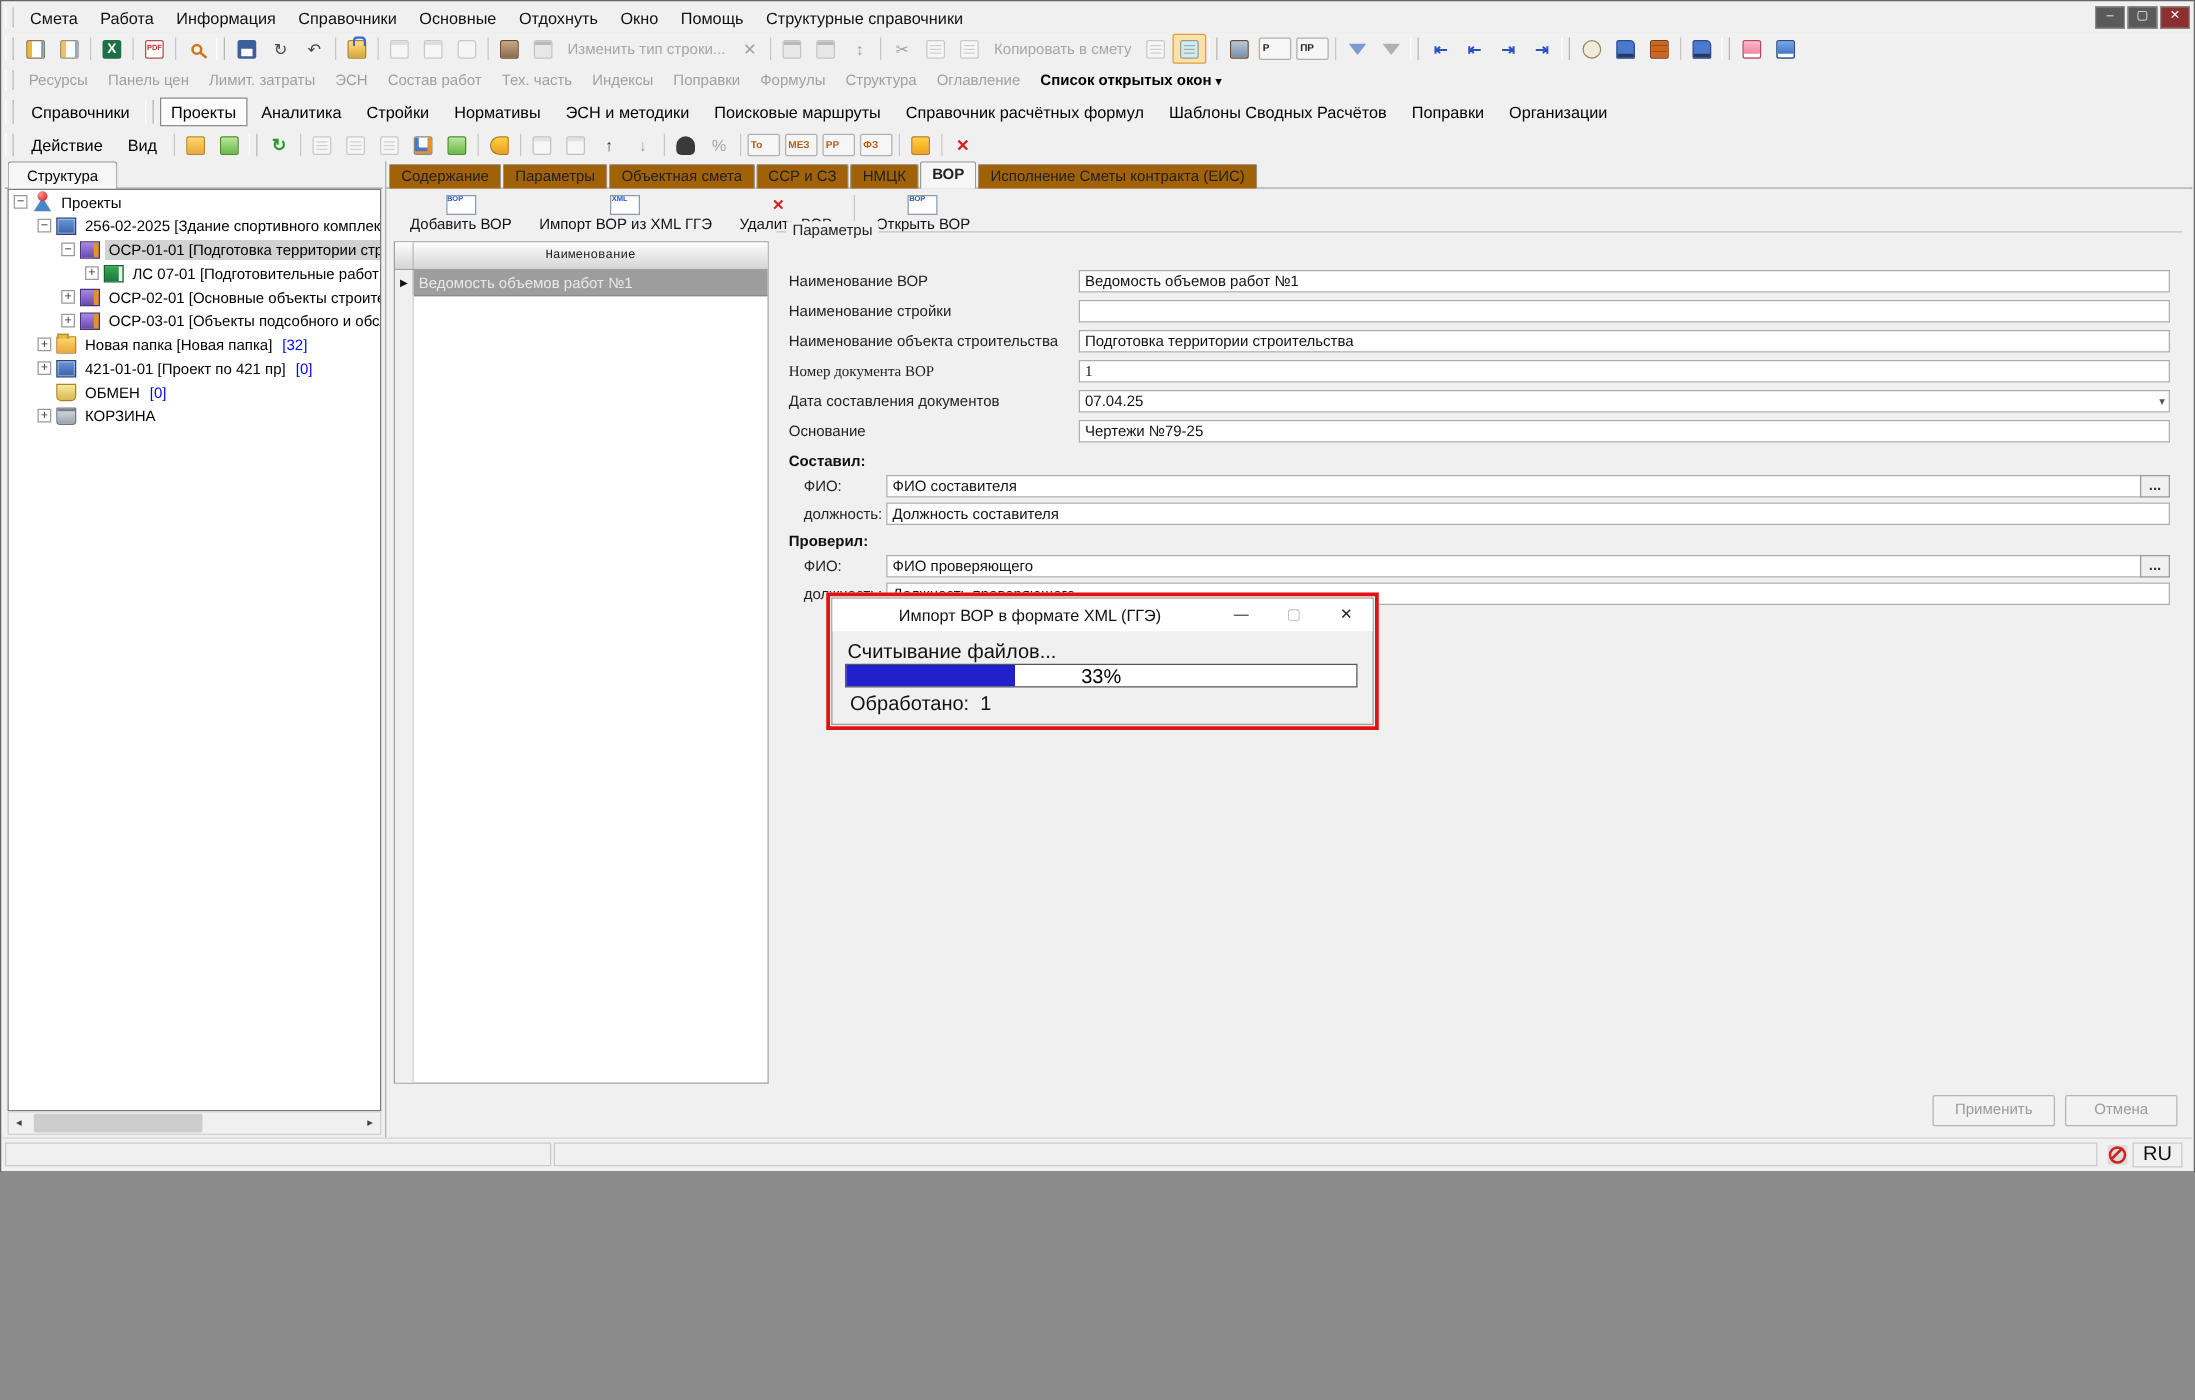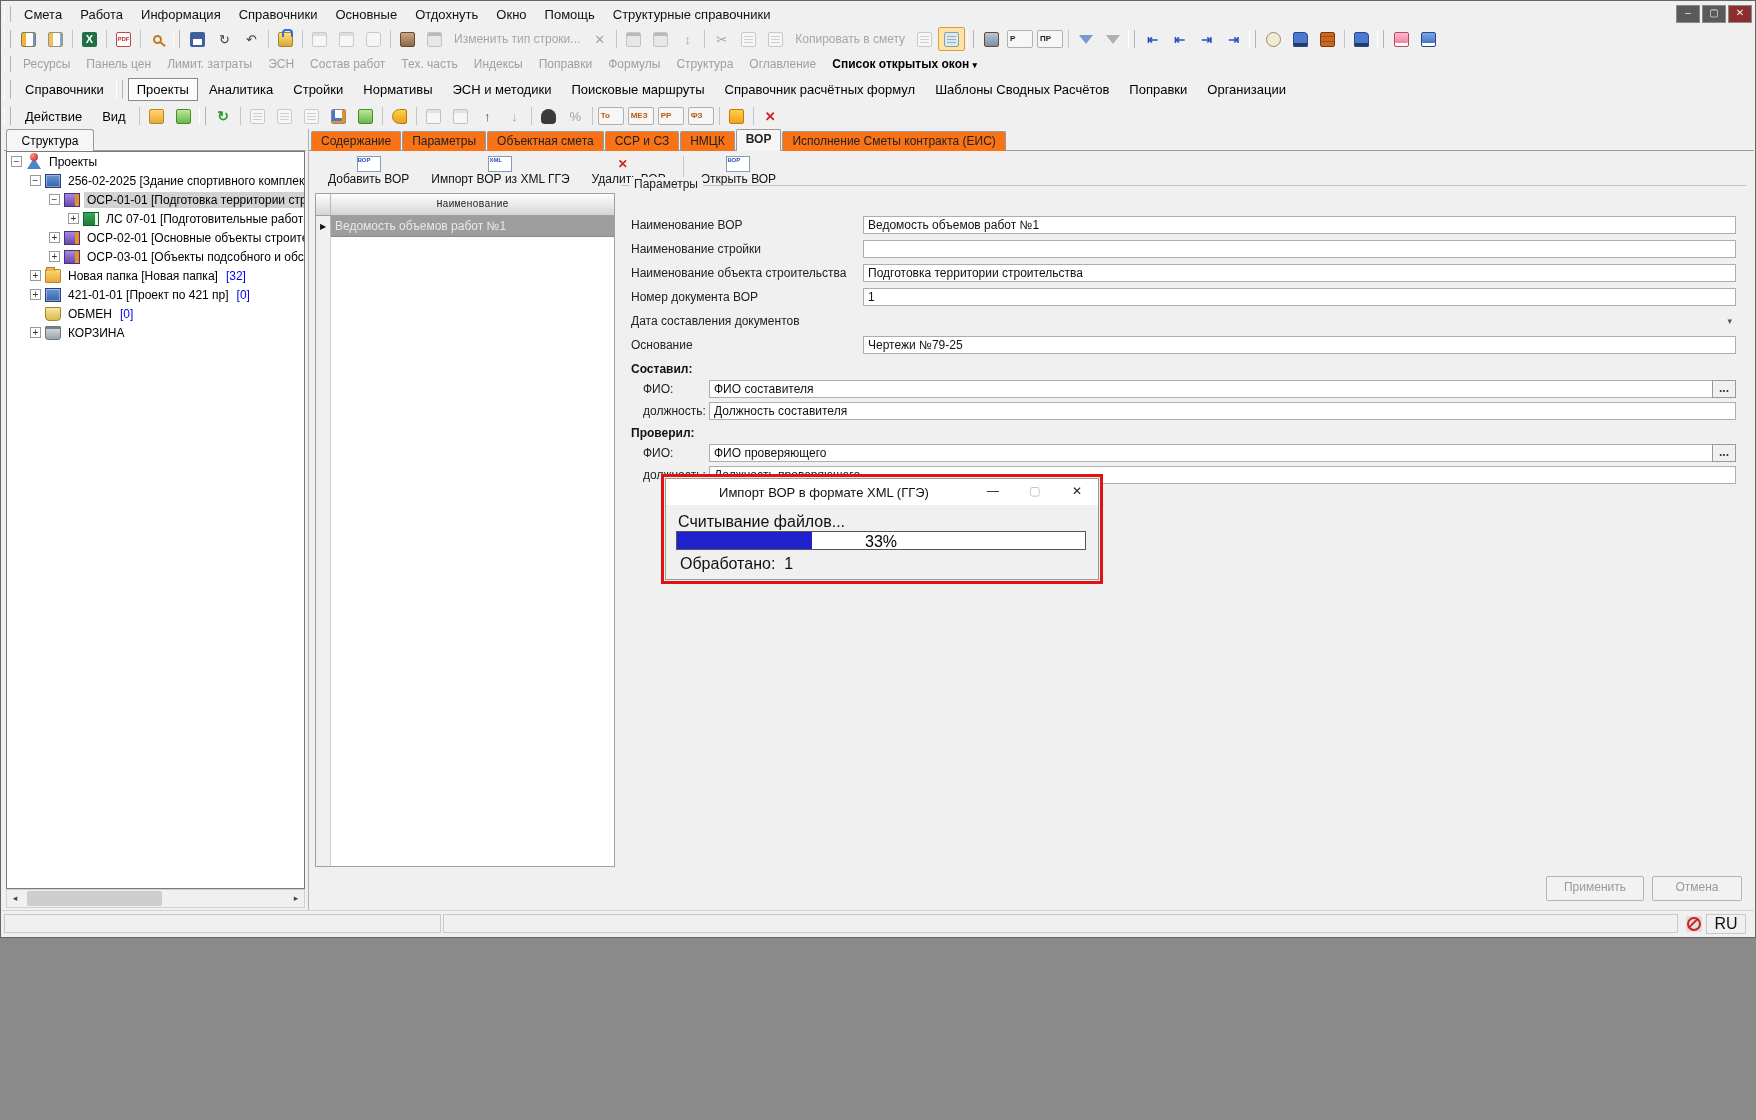--- a/index.html
+++ b/index.html
@@ -86,21 +86,21 @@
   .t-folder{background:linear-gradient(#ffd76e,#e8a93a);border:1px solid #b8862a;border-radius:1px;}
   .t-folder::before{content:"";position:absolute;left:0;top:-3px;width:7px;height:3px;background:#e8b84a;border:1px solid #b8862a;border-bottom:none;}
   .t-exch{background:linear-gradient(#f8e8a0,#d8b850);border:1px solid #a8842a;border-radius:0 0 4px 4px;}
   .t-trash{background:linear-gradient(#d8dde2,#9aa4ae);border:1px solid #70787e;border-radius:1px 1px 3px 3px;box-shadow:inset 0 2px 0 #788088;}
   .hscroll{position:absolute;left:4px;right:3px;bottom:3px;height:17px;background:#f0f0f0;border:1px solid #d0d0d0;display:flex;align-items:center;}
   .harrow{width:16px;height:15px;text-align:center;font-size:9px;line-height:15px;color:#444;flex:none;}
   .hthumb{position:absolute;left:20px;width:135px;top:1px;bottom:1px;background:#cdcdcd;border-radius:2px;}
   
   .main{position:absolute;left:307px;top:128px;right:1px;bottom:26px;background:#f0f0f0;border-left:1px solid #b0b0b0;}
   .doctabs{position:absolute;left:2px;right:2px;top:2px;height:20px;display:flex;align-items:flex-end;font-size:12px;}
-  .dtab{padding:2px 9px 3px;border:1px solid #9a9a9a;border-bottom:none;border-radius:2px 2px 0 0;margin-right:1px;background:#f97316;color:#222;white-space:nowrap;}
+  .dtab{padding:2px 9px 3px;border:1px solid #9a9a9a;border-bottom:none;border-radius:2px 2px 0 0;margin-right:1px;background:#a16207;color:#222;white-space:nowrap;}
   .dtab.active{background:#f6f6f6;font-weight:bold;padding-bottom:5px;}
   .dtabline{position:absolute;left:0;right:0;top:21px;height:1px;background:#9a9a9a;}
   .vorbar{position:absolute;left:2px;right:2px;top:22px;height:40px;display:flex;align-items:center;background:#f0f0f0;}
   .vbtn{display:flex;flex-direction:column;align-items:center;justify-content:center;height:38px;padding:0 10px;border:1px solid transparent;border-radius:2px;font-size:12px;color:#111;}
   .vic{width:24px;height:16px;background:#fff;border:1px solid #8a9ab0;font-size:6px;line-height:7px;color:#2a52c0;font-weight:bold;overflow:hidden;box-sizing:border-box;}
   .vic.red{color:#d02020;font-size:12px;line-height:14px;border-color:transparent;background:transparent;}
   .vsep{width:1px;height:30px;background:#c6c6c6;margin:0 6px;}
   
   .vortable{position:absolute;left:6px;top:64px;width:300px;bottom:44px;background:#fff;border:1px solid #a0a0a0;box-sizing:border-box;}
   .vthead{display:flex;height:21px;border-bottom:1px solid #a0a0a0;background:linear-gradient(#fdfdfd,#d5d5d5);font-size:10px;font-family:Liberation Mono, monospace;}
@@ -533,26 +533,27 @@
         <span class="pinput">Ведомость объемов работ №1</span>
       </div>
       <div class="prow" style="top:54px;">
         <span class="plabel">Наименование стройки</span>
         <span class="pinput"></span>
       </div>
       <div class="prow" style="top:78px;">
         <span class="plabel">Наименование объекта строительства</span>
         <span class="pinput">Подготовка территории строительства</span>
       </div>
-      <div class="prow" style="top:102px;">
+      <div class="prow" style="top:102px;font-family:Liberation Serif, serif;">
         <span class="plabel">Номер документа ВОР</span>
         <span class="pinput">1</span>
       </div>
       <div class="prow" style="top:126px;">
         <span class="plabel">Дата составления документов</span>
+        <span class="pinput">07.04.25</span>
         <span class="pcaret">▾</span>
       </div>
       <div class="prow" style="top:150px;">
         <span class="plabel">Основание</span>
         <span class="pinput">Чертежи №79-25</span>
       </div>
       <div class="prow" style="top:174px;">
         <span class="phead">Составил:</span>
       </div>
       <div class="prow" style="top:194px;">

